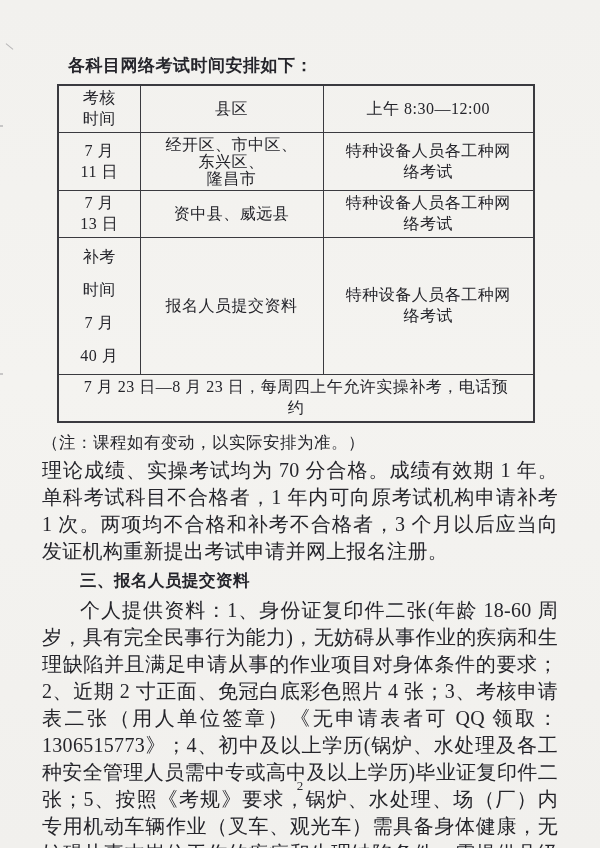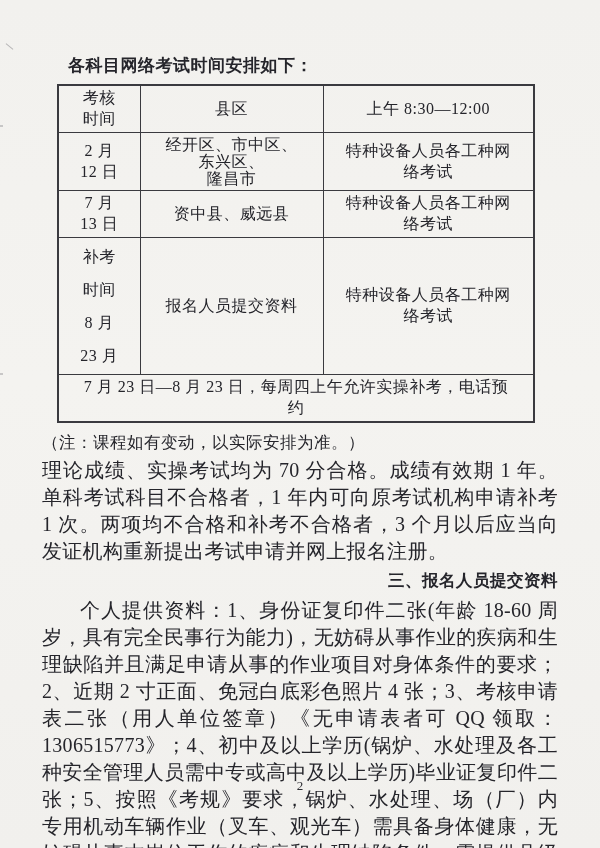--- a/index.html
+++ b/index.html
@@ -92,21 +92,20 @@
     text-align: justify;
     letter-spacing: 0.3px;
   }
   .para.first-indent { text-indent: 38px; }
   .section-heading {
     margin: 5px 0 5px 0;
     padding-left: 38px;
     font-size: 16.5px;
     font-weight: 700;
     letter-spacing: 0.5px;
-    text-align: right;
   }
   .page-number {
     position: absolute;
     left: 0;
     right: 0;
     top: 778px;
     text-align: center;
     font-size: 13px;
     color: #2c2c32;
   }
@@ -129,33 +128,33 @@
         <col class="col-district">
         <col class="col-session">
       </colgroup>
       <tbody>
         <tr class="header-row">
           <td>考核时间</td>
           <td>县区</td>
           <td>上午 8:30—12:00</td>
         </tr>
         <tr class="row-tall">
-          <td>2 月 12 日</td>
+          <td>7 月 11 日</td>
           <td class="multiline">经开区、市中区、东兴区、
 隆昌市</td>
           <td>特种设备人员各工种网络考试</td>
         </tr>
         <tr class="row-std">
           <td>7 月 13 日</td>
           <td class="small-cell">资中县、威远县</td>
           <td>特种设备人员各工种网络考试</td>
         </tr>
         <tr class="row-tall">
           <td class="time-two">补考时间
-8 月 23 月</td>
+7 月 40 月</td>
           <td>报名人员提交资料</td>
           <td>特种设备人员各工种网络考试</td>
         </tr>
         <tr class="footer-row">
           <td colspan="3">7 月 23 日—8 月 23 日，每周四上午允许实操补考，电话预约</td>
         </tr>
       </tbody>
     </table>
 
     <p class="note-line">（注：课程如有变动，以实际安排为准。）</p>

